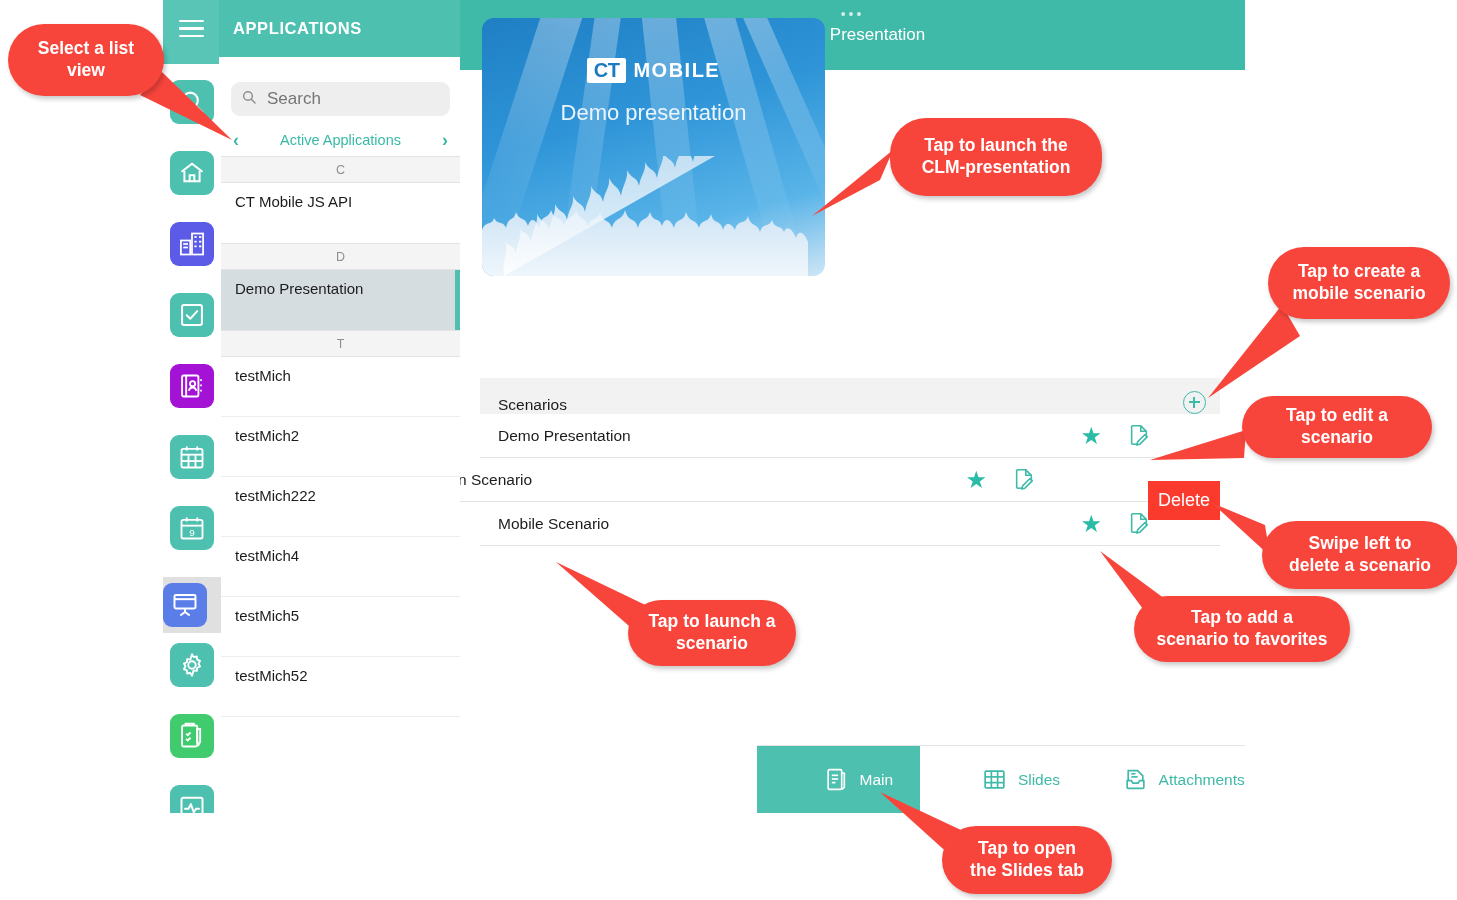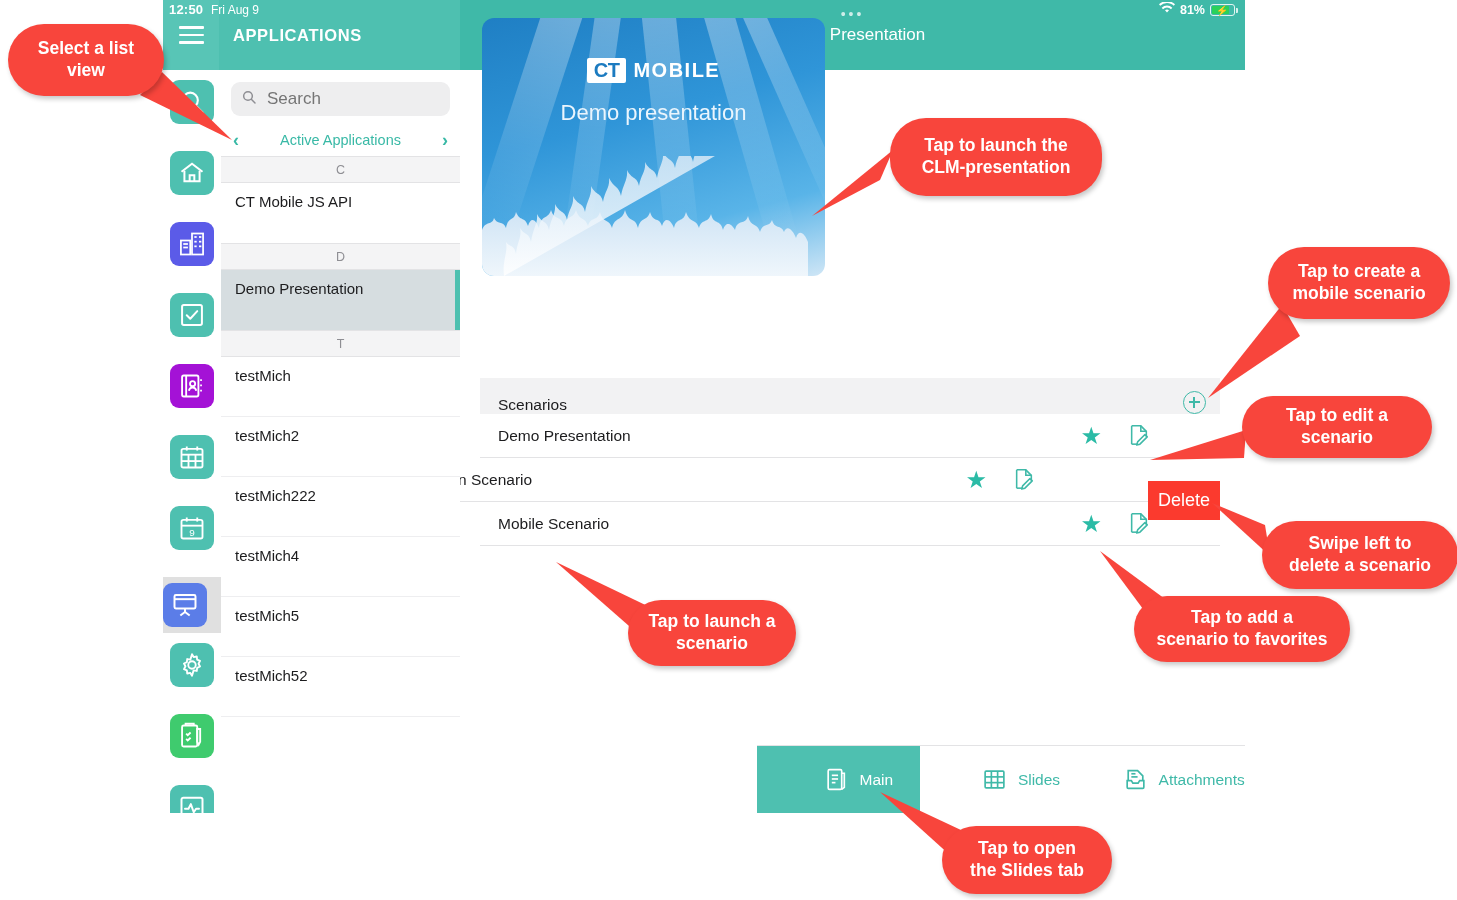--- a/index.html
+++ b/index.html
@@ -25,21 +25,21 @@
   .topdeco{position:absolute;left:460px;top:0;width:622px;height:70px;overflow:hidden;
     background:linear-gradient(100deg,#2f9e8e 0%,#2f9184 45%,#27897d 100%);z-index:1;}
   .topdeco .tri{position:absolute;left:240px;top:8px;width:0;height:0;border-left:48px solid transparent;border-right:48px solid transparent;border-bottom:58px solid rgba(255,255,255,.09);}
   .topdeco .circ{position:absolute;left:190px;top:40px;width:110px;height:110px;border-radius:50%;background:rgba(255,255,255,.06);}
   .topdeco .circ2{position:absolute;left:-40px;top:44px;width:90px;height:90px;border-radius:50%;background:rgba(255,255,255,.05);}
   .chev{position:absolute;border:2px solid rgba(255,255,255,.22);border-top:none;border-left:none;
         transform:rotate(45deg);border-bottom-right-radius:34px;}
 
   
   .sidebar{position:absolute;left:0;top:0;width:297px;height:813px;background:#fff;z-index:3;}
-  .sb-header{height:70px;background:#4ec0b0;display:flex;align-items:center;}
+  .sb-header{height:57px;background:#4ec0b0;display:flex;align-items:center;}
   .burger{width:56px;height:70px;display:flex;flex-direction:column;justify-content:center;align-items:center;gap:5px;background:#58c5b6;}
   .burger span{display:block;width:25px;height:2.5px;background:#fff;border-radius:1px;}
   .sb-title{color:#fff;font-size:16.5px;font-weight:bold;letter-spacing:.6px;margin-left:14px;}
 
   .iconrail{position:absolute;left:0;top:70px;width:58px;bottom:0;background:#fff;}
   .railicon{width:44px;height:44px;border-radius:9px;margin:10px auto 27px auto;display:flex;align-items:center;justify-content:center;}
   .railicon svg{width:28px;height:28px;}
   .rail-sel{background:#e0e0e0;border-radius:0;width:58px;margin-left:0;margin-right:0;padding:6px 0;}
   .rail-sel .inner{width:44px;height:44px;border-radius:9px;display:flex;align-items:center;justify-content:center;}
 
@@ -109,36 +109,20 @@
   <div class="topdeco">
     <div class="circ2"></div>
     <div class="tri"></div>
     <div class="circ"></div>
     <div class="chev" style="left:500px;top:-40px;width:66px;height:66px;"></div>
     <div class="chev" style="left:488px;top:-52px;width:90px;height:90px;"></div>
     <div class="chev" style="left:476px;top:-64px;width:114px;height:114px;"></div>
     <div class="chev" style="left:464px;top:-76px;width:138px;height:138px;"></div>
   </div>
 
-  <div class="statusbar">
-    <div class="st-left">12:50</div>
-    <div class="st-date">Fri Aug 9</div>
-    <div class="st-right">
-      <span>
-        <svg width="16" height="12" viewBox="0 0 16 12">
-            <path d="M8 10.6l2-2.3a3 3 0 00-4 0zM8 5.6a6 6 0 014 1.6l1.3-1.5A8 8 0 008 3.6a8 8 0 00-5.3 2.1L4 7.2a6 6 0 014-1.6zM8 1.1c2.6 0 5 1 6.8 2.6L16 2.2A12 12 0 008 -.9 12 12 0 000 2.2l1.2 1.5A10 10 0 018 1.1z" fill="#fff"></path>
-          </svg>
-      </span>
-      <span>81%</span>
-      <span class="batt">
-          <i></i>
-          <span class="bolt">⚡</span>
-        </span>
-    </div>
-  </div>
 
   <div class="sidebar">
     <div class="sb-header">
       <div class="burger">
           <span></span>
           <span></span>
           <span></span>
         </div>
       <div class="sb-title">APPLICATIONS</div>
     </div>

